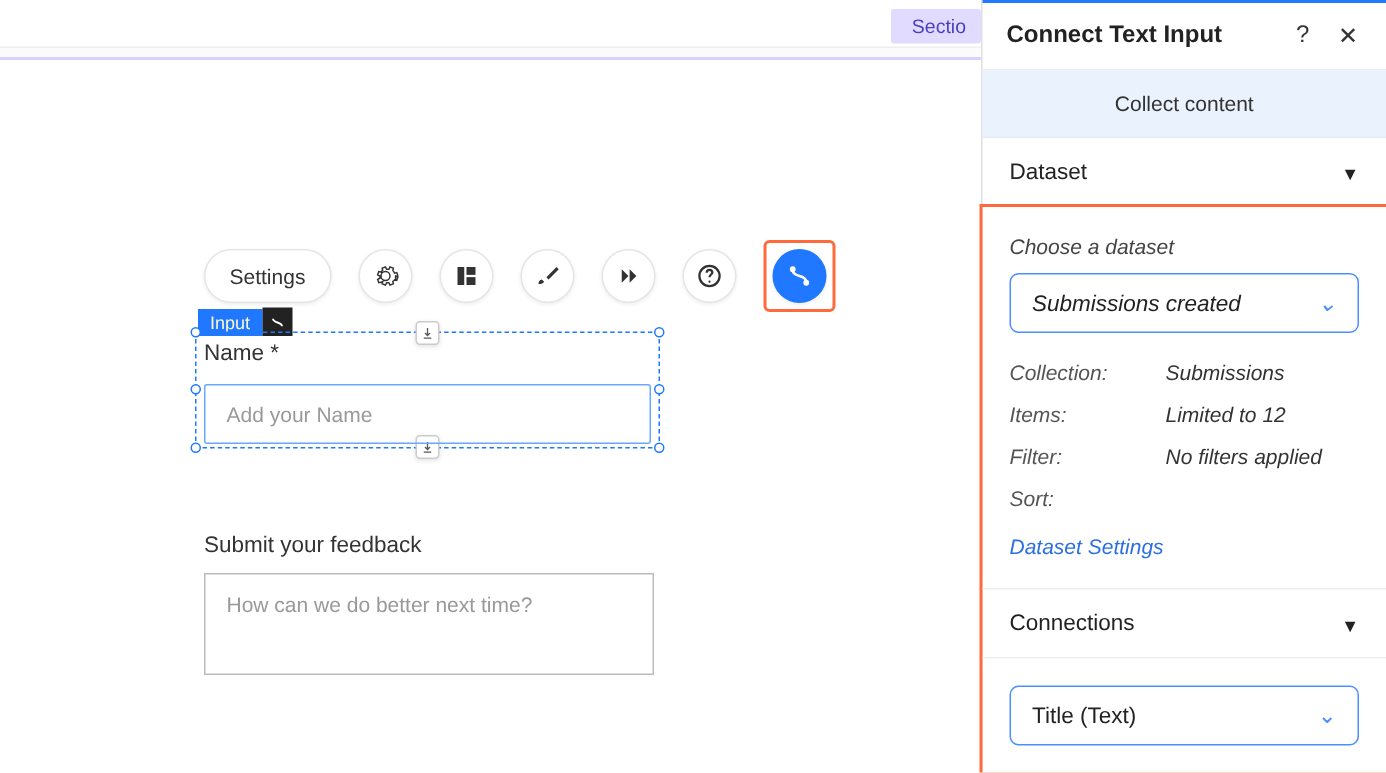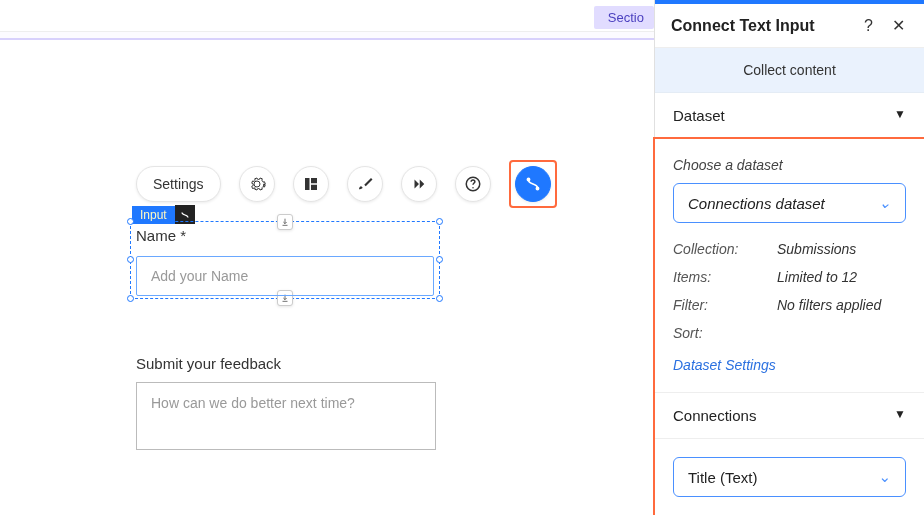--- a/index.html
+++ b/index.html
@@ -29,21 +29,21 @@
   .name-input { position: absolute; top: 256px; left: 136px; width: 298px; height: 40px; border: 1px solid #6aa8ff; border-radius: 2px; padding: 0 14px; font-size: 14px; color: #555; display: flex; align-items: center; }
   .name-input .ph { color: #999; }
   .fb-label { position: absolute; top: 355px; left: 136px; font-size: 15px; color: #333; }
   .fb-box { position: absolute; top: 382px; left: 136px; width: 300px; height: 68px; border: 1px solid #bbb; padding: 12px 14px; font-size: 14px; color: #999; }
   .panel { width: 270px; border-left: 1px solid #e0e0e0; position: relative; display: flex; flex-direction: column; background: #fff; }
   .blue-bar { height: 4px; background: #1f78ff; }
   .panel-header { display: flex; align-items: center; padding: 12px 16px; border-bottom: 1px solid #eee; }
   .panel-title { font-size: 16px; font-weight: 600; color: #222; flex: 1; }
   .panel-header .icn { width: 16px; color: #333; margin-left: 12px; cursor: pointer; }
   .collect-row { background: #eaf2fd; color: #333; text-align: center; padding: 14px 0; font-size: 14px; border-bottom: 1px solid #e4ecf5; cursor: pointer; }
-  .section-head { display: flex; align-items: flex-start; padding: 14px 18px; font-size: 15px; color: #222; border-bottom: 1px solid #eee; cursor: pointer; }
+  .section-head { display: flex; align-items: flex-end; padding: 14px 18px; font-size: 15px; color: #222; border-bottom: 1px solid #eee; cursor: pointer; }
   .section-head .arrow { margin-left: auto; font-size: 12px; }
   .highlight-box { border: 2px solid #ff6a3d; margin: -2px; }
   .dataset-body { padding: 18px; font-style: italic; }
   .lbl { font-size: 14px; color: #444; margin-bottom: 10px; }
   .dd { border: 1px solid #4a90ff; border-radius: 6px; height: 40px; display: flex; align-items: center; padding: 0 14px; font-size: 15px; color: #222; cursor: pointer; position: relative; }
   .dd .chev { margin-left: auto; color: #4a90ff; }
   .meta-row { display: flex; margin-top: 12px; font-size: 14px; gap: 24px; }
   .meta-key { color: #555; width: 80px; }
   .meta-val { color: #333; }
   .ds-link { color: #2a70e0; font-size: 14px; margin-top: 16px; cursor: pointer; display: inline-block; }
@@ -155,21 +155,21 @@
 
   <div class="section-head">
     <span>Dataset</span>
     <span class="arrow">▼</span>
   </div>
 
   <div class="highlight-box">
     <div class="dataset-body">
       <div class="lbl">Choose a dataset</div>
       <div class="dd">
-        <span>Connections dataset</span>
+        <span>Submissions created</span>
         <span class="chev">⌄</span>
       </div>
       <div class="meta-row" style="margin-top:18px">
         <div class="meta-key">Collection:</div>
         <div class="meta-val">Submissions</div>
       </div>
       <div class="meta-row">
         <div class="meta-key">Items:</div>
         <div class="meta-val">Limited to 12</div>
       </div>

